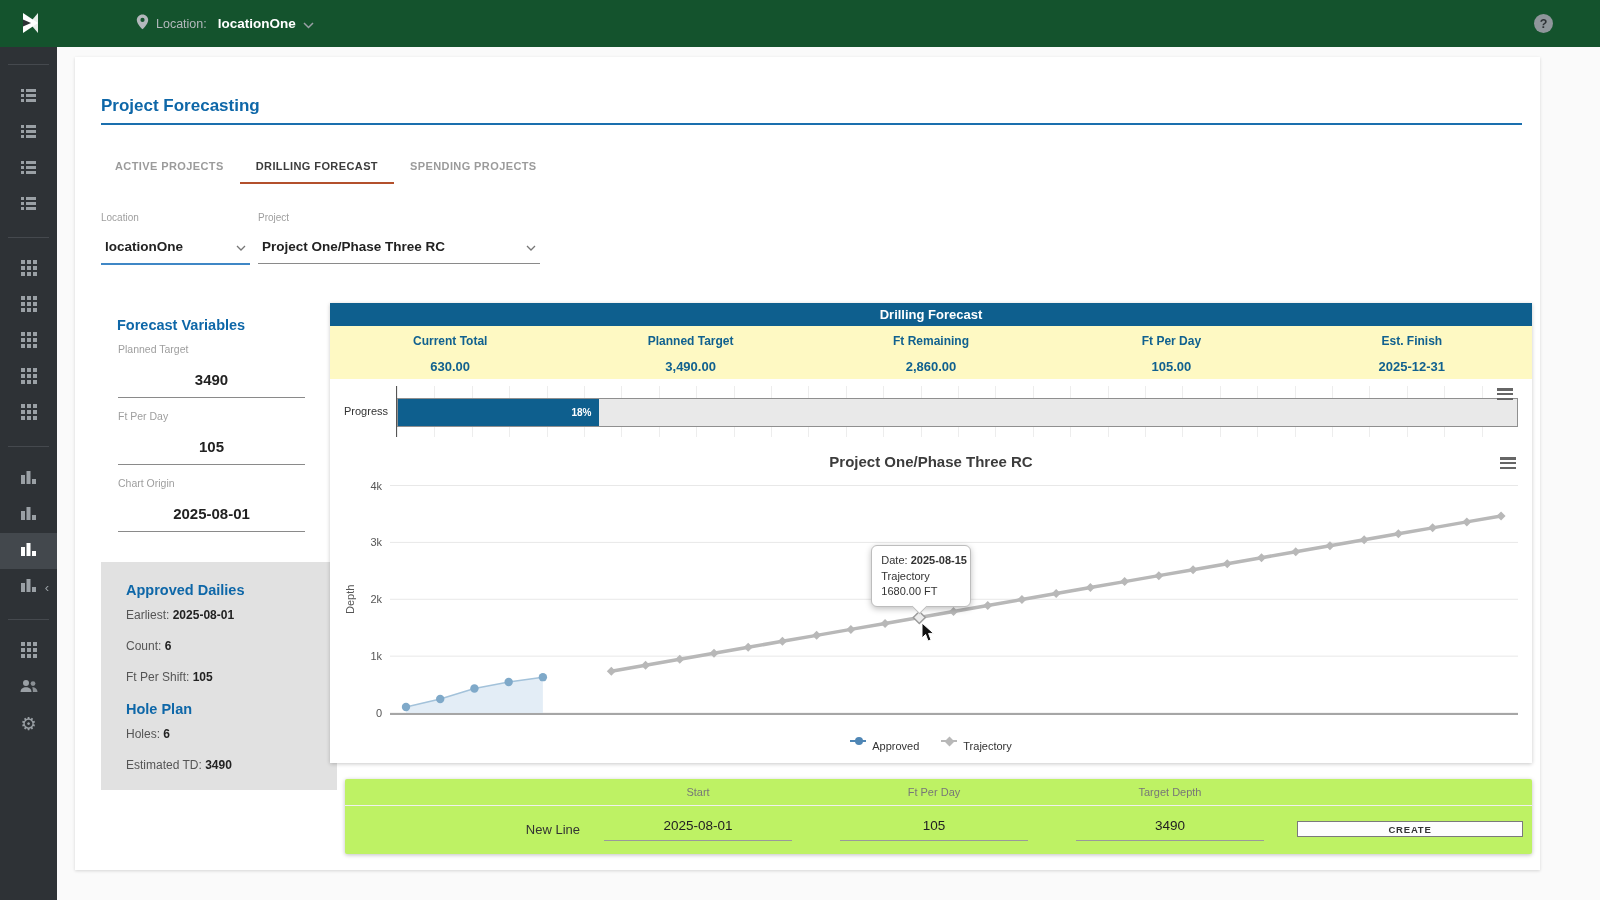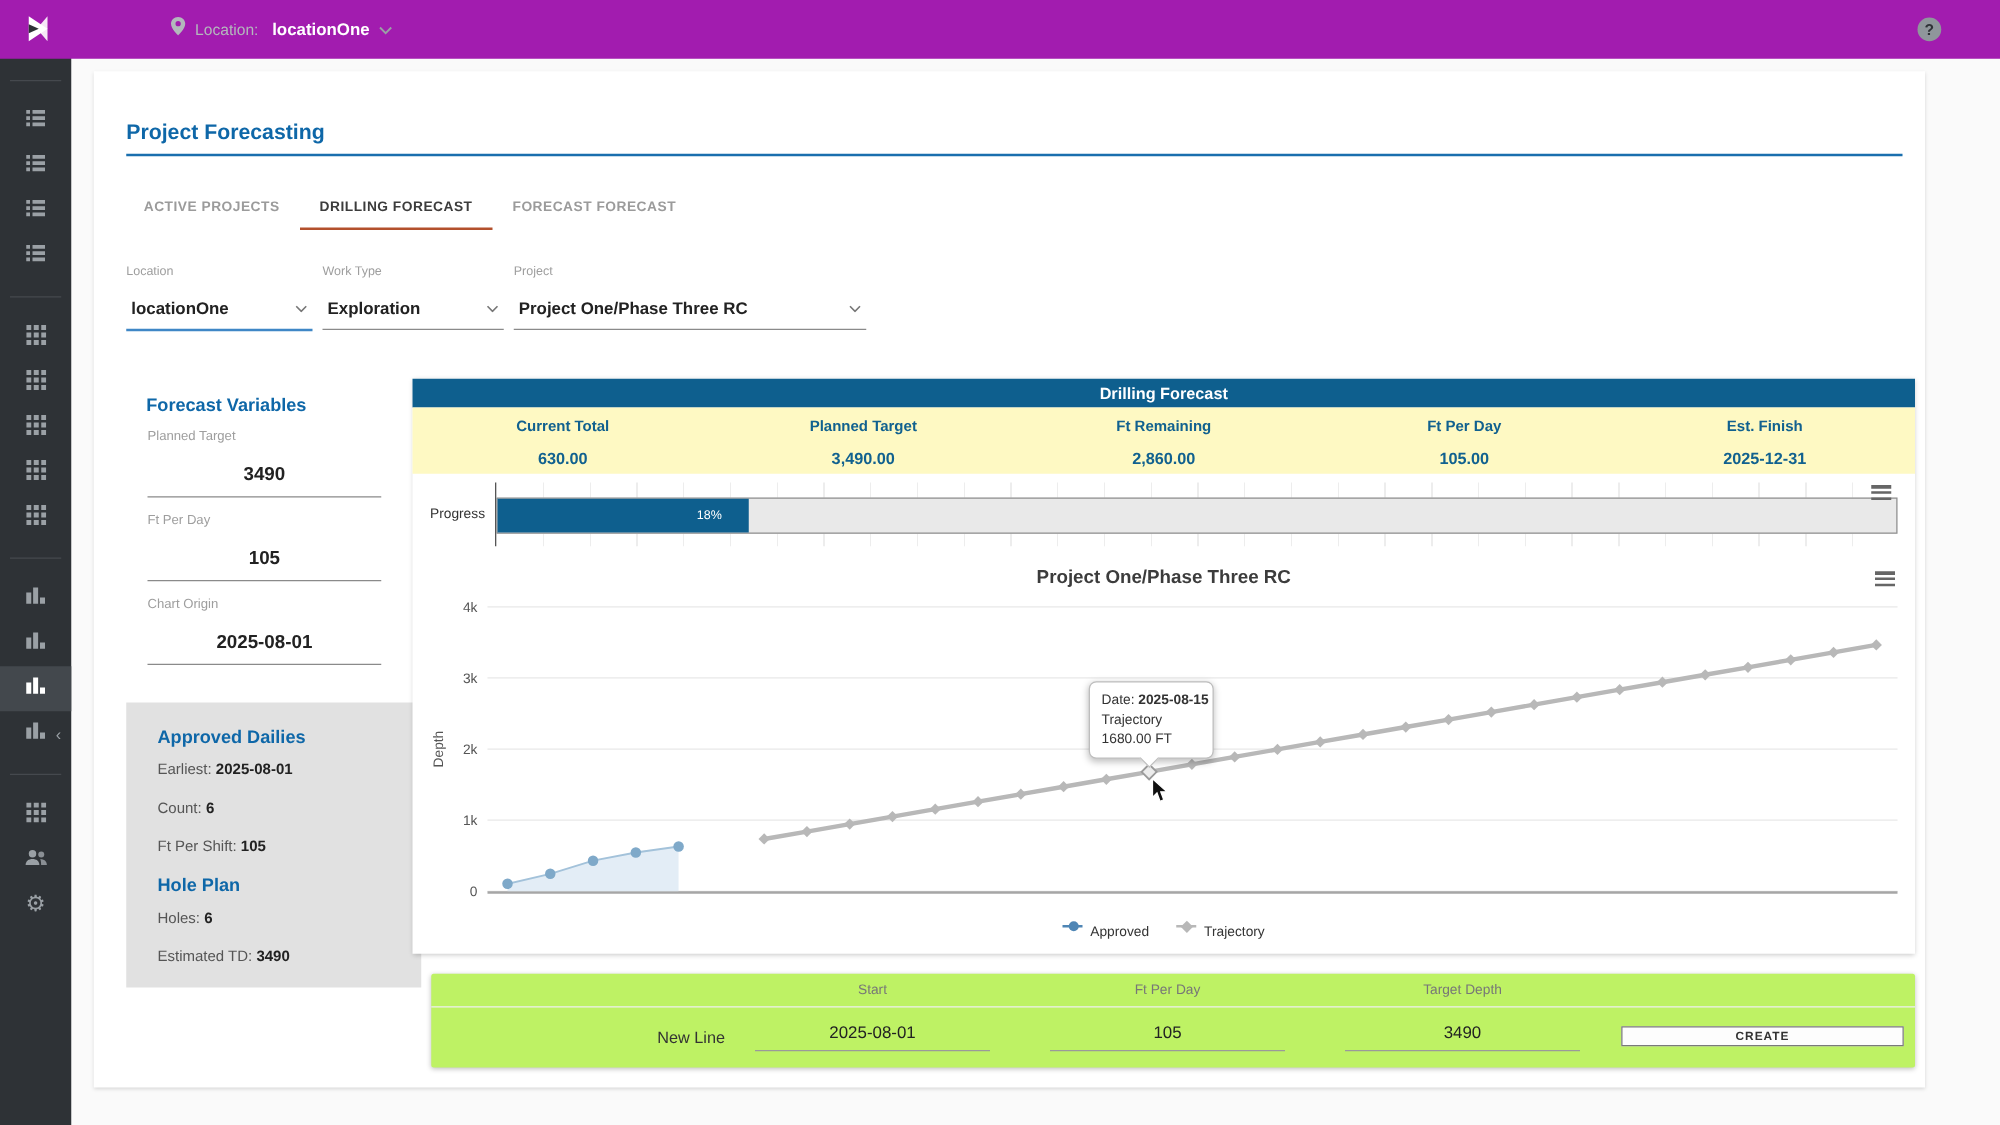--- a/index.html
+++ b/index.html
@@ -1,21 +1,21 @@
 <!DOCTYPE html>
 <html><head>
 <meta charset="utf-8">
 <style>
   * { margin:0; padding:0; box-sizing:border-box; }
   html,body { width:1600px; height:900px; }
   body { font-family:"Liberation Sans", sans-serif; background:#fafafa; position:relative; overflow:hidden; color:#222; }
   .abs { position:absolute; }
 
   
-  .topbar { left:0; top:0; width:1600px; height:47px; background:#a21caf; z-index:30; display:flex; align-items:center; }
+  .topbar { left:0; top:0; width:1600px; height:47px; background:#14532d; z-index:30; display:flex; align-items:center; }
   .logo { position:absolute; left:19px; top:11px; }
   .loc-group { position:absolute; left:136px; top:0; height:47px; display:flex; align-items:center; gap:7px; }
   .loc-label { color:#b3b8bc; font-size:12.5px; }
   .loc-value { color:#ffffff; font-size:13.5px; font-weight:bold; margin-left:4px; }
   .help-btn { position:absolute; right:47px; top:14px; width:19px; height:19px; border-radius:50%; background:#8f969b; color:#2e3236; font-size:12.5px; font-weight:bold; display:flex; align-items:center; justify-content:center; cursor:pointer; }
   .sidebar { left:0; top:0; width:57px; height:900px; background:#2e3236; z-index:20; padding-top:50px; }
   .sb-divider { height:1px; background:#45494e; margin:14px 8px; }
   .sb-item { width:57px; height:36px; display:flex; align-items:center; justify-content:center; color:#9aa0a5; cursor:pointer; position:relative; }
   .sb-item.active { background:#43484d; color:#ffffff; }
   .sb-collapse { position:absolute; right:8px; top:11px; font-size:13px; color:#9aa0a5; }
@@ -55,21 +55,21 @@
   .stats { height:53px; background:#fef9c3; display:flex; }
   .stat { flex:1; text-align:center; padding-top:8px; }
   .stat .sl { font-size:12px; font-weight:bold; color:#11618f; }
   .stat .sv { font-size:13px; font-weight:bold; color:#11618f; margin-top:11px; }
 
   .prog-label { left:344px; top:405px; width:40px; text-align:right; font-size:11px; color:#333; }
   .prog-plot { left:396px; top:386px; width:1122px; height:51px;
     background-image:repeating-linear-gradient(90deg,#ededed 0 1px,transparent 1px 37.4px); border-left:1px solid #555; }
   .prog-track { position:absolute; left:0px; top:12px; width:1121px; height:29px; background:#e9e9e9; border:1px solid #8f8f8f; }
   .prog-fill { position:absolute; left:0; top:0; height:27px; background:#0e5f8e; display:flex; align-items:center; justify-content:flex-end; }
-  .prog-pct { color:#fff; font-size:10px; font-weight:normal; padding-right:22px; }
+  .prog-pct { color:#fff; font-size:10px; font-weight:bold; padding-right:8px; }
   .burger { width:16px; height:12px; display:flex; flex-direction:column; justify-content:space-between; cursor:pointer; }
   .burger span { display:block; height:2.5px; background:#666; }
 
   .chart-title { left:330px; top:453px; width:1202px; text-align:center; font-size:15px; font-weight:bold; color:#3c3c3c; }
   .chart-svg { left:330px; top:468px; }
 
   .legend { left:330px; top:740px; width:1202px; display:flex; justify-content:center; gap:22px; }
   .leg-item { display:flex; gap:6px; font-size:11px; color:#333; cursor:pointer; }
   .leg-line { width:16px; height:2px; position:relative; }
   .leg-dot { position:absolute; left:5px; top:-3px; width:8px; height:8px; border-radius:50%; }
@@ -289,37 +289,28 @@
   </div>
 
   <div class="abs panel"></div>
 
   <div class="abs page-title">Project Forecasting</div>
   <div class="abs title-rule"></div>
 
   <div class="abs tabs" id="tabs">
       <div class="tab">ACTIVE PROJECTS</div>
       <div class="tab active">DRILLING FORECAST</div>
-      <div class="tab">FORECAST FORECAST</div>
+      <div class="tab">SPENDING PROJECTS</div>
     </div>
 
   <div class="abs filters" id="filters">
       <div class="ffield w-loc active">
         <div class="flabel">Location</div>
         <div class="fvalrow">
           <span class="fval">locationOne</span>
-          <span><svg width="10" height="6" viewBox="0 0 10 6">
-              <path d="M1 1 L5 5 L9 1" stroke="#777" stroke-width="1.3" fill="none"></path>
-            </svg></span>
-        </div>
-      </div>
-      <div class="ffield w-wt">
-        <div class="flabel">Work Type</div>
-        <div class="fvalrow">
-          <span class="fval">Exploration</span>
           <span><svg width="10" height="6" viewBox="0 0 10 6">
               <path d="M1 1 L5 5 L9 1" stroke="#777" stroke-width="1.3" fill="none"></path>
             </svg></span>
         </div>
       </div>
       <div class="ffield w-prj">
         <div class="flabel">Project</div>
         <div class="fvalrow">
           <span class="fval">Project One/Phase Three RC</span>
           <span><svg width="10" height="6" viewBox="0 0 10 6">

